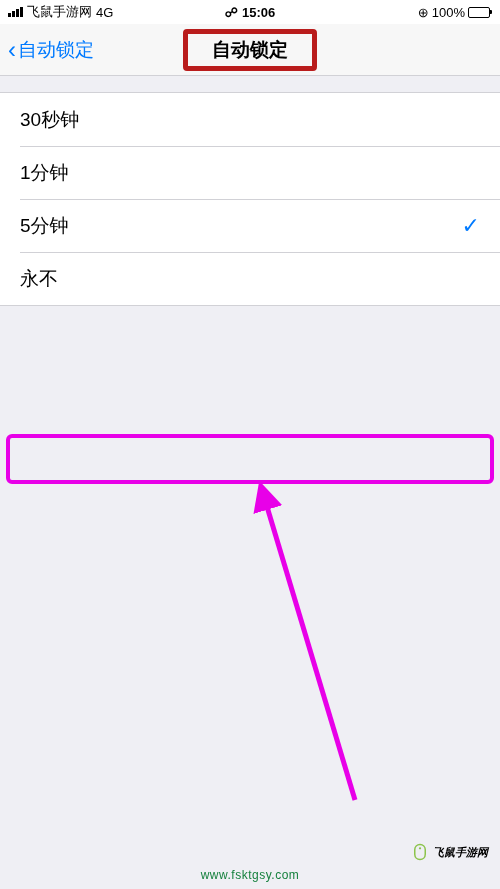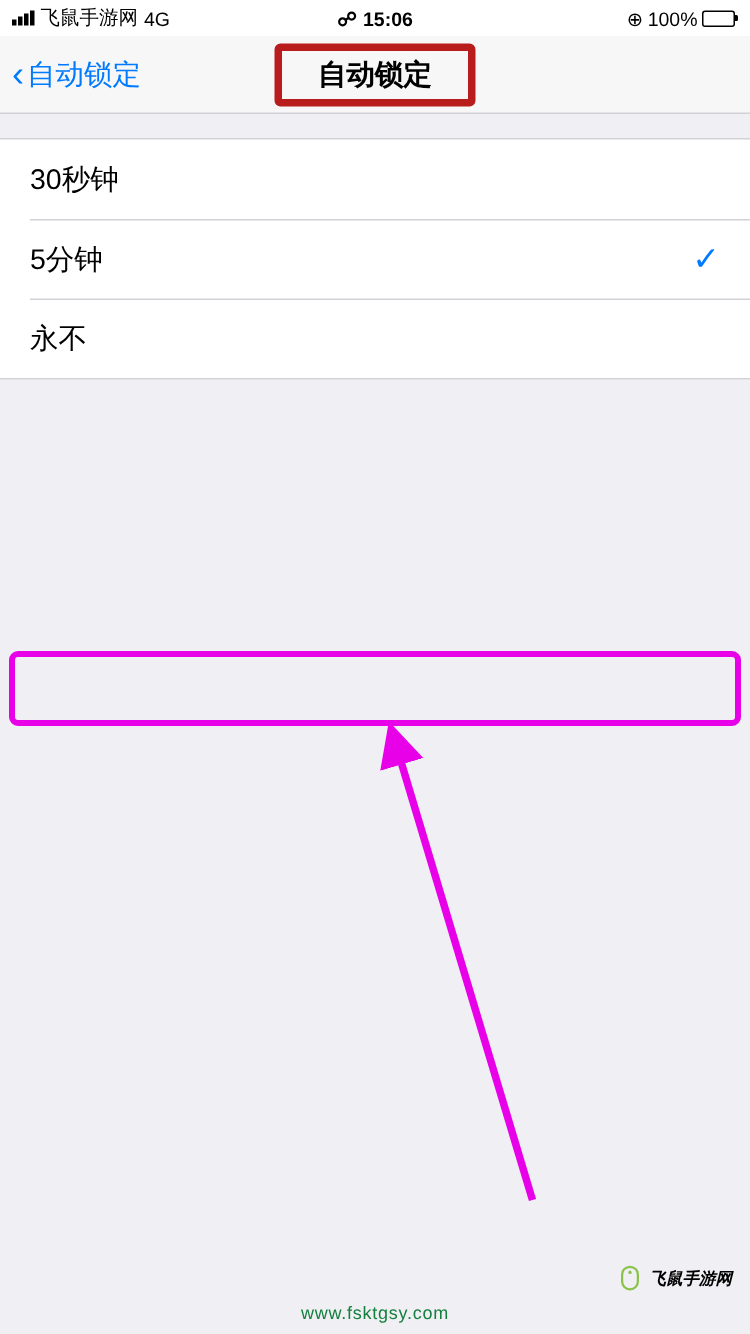--- a/index.html
+++ b/index.html
@@ -221,20 +221,23 @@
   <div class="nav-title-wrap">
     <div class="nav-title">自动锁定</div>
   </div>
 </div>
 
 <div class="list">
   <div class="list-item">
     <span>30秒钟</span>
   </div>
   <div class="list-item">
+    <span>1分钟</span>
+  </div>
+  <div class="list-item">
     <span>5分钟</span>
     <span class="check">✓</span>
   </div>
   <div class="list-item">
     <span>永不</span>
   </div>
 </div>
 
 <div class="highlight-box highlight-never"></div>
 

